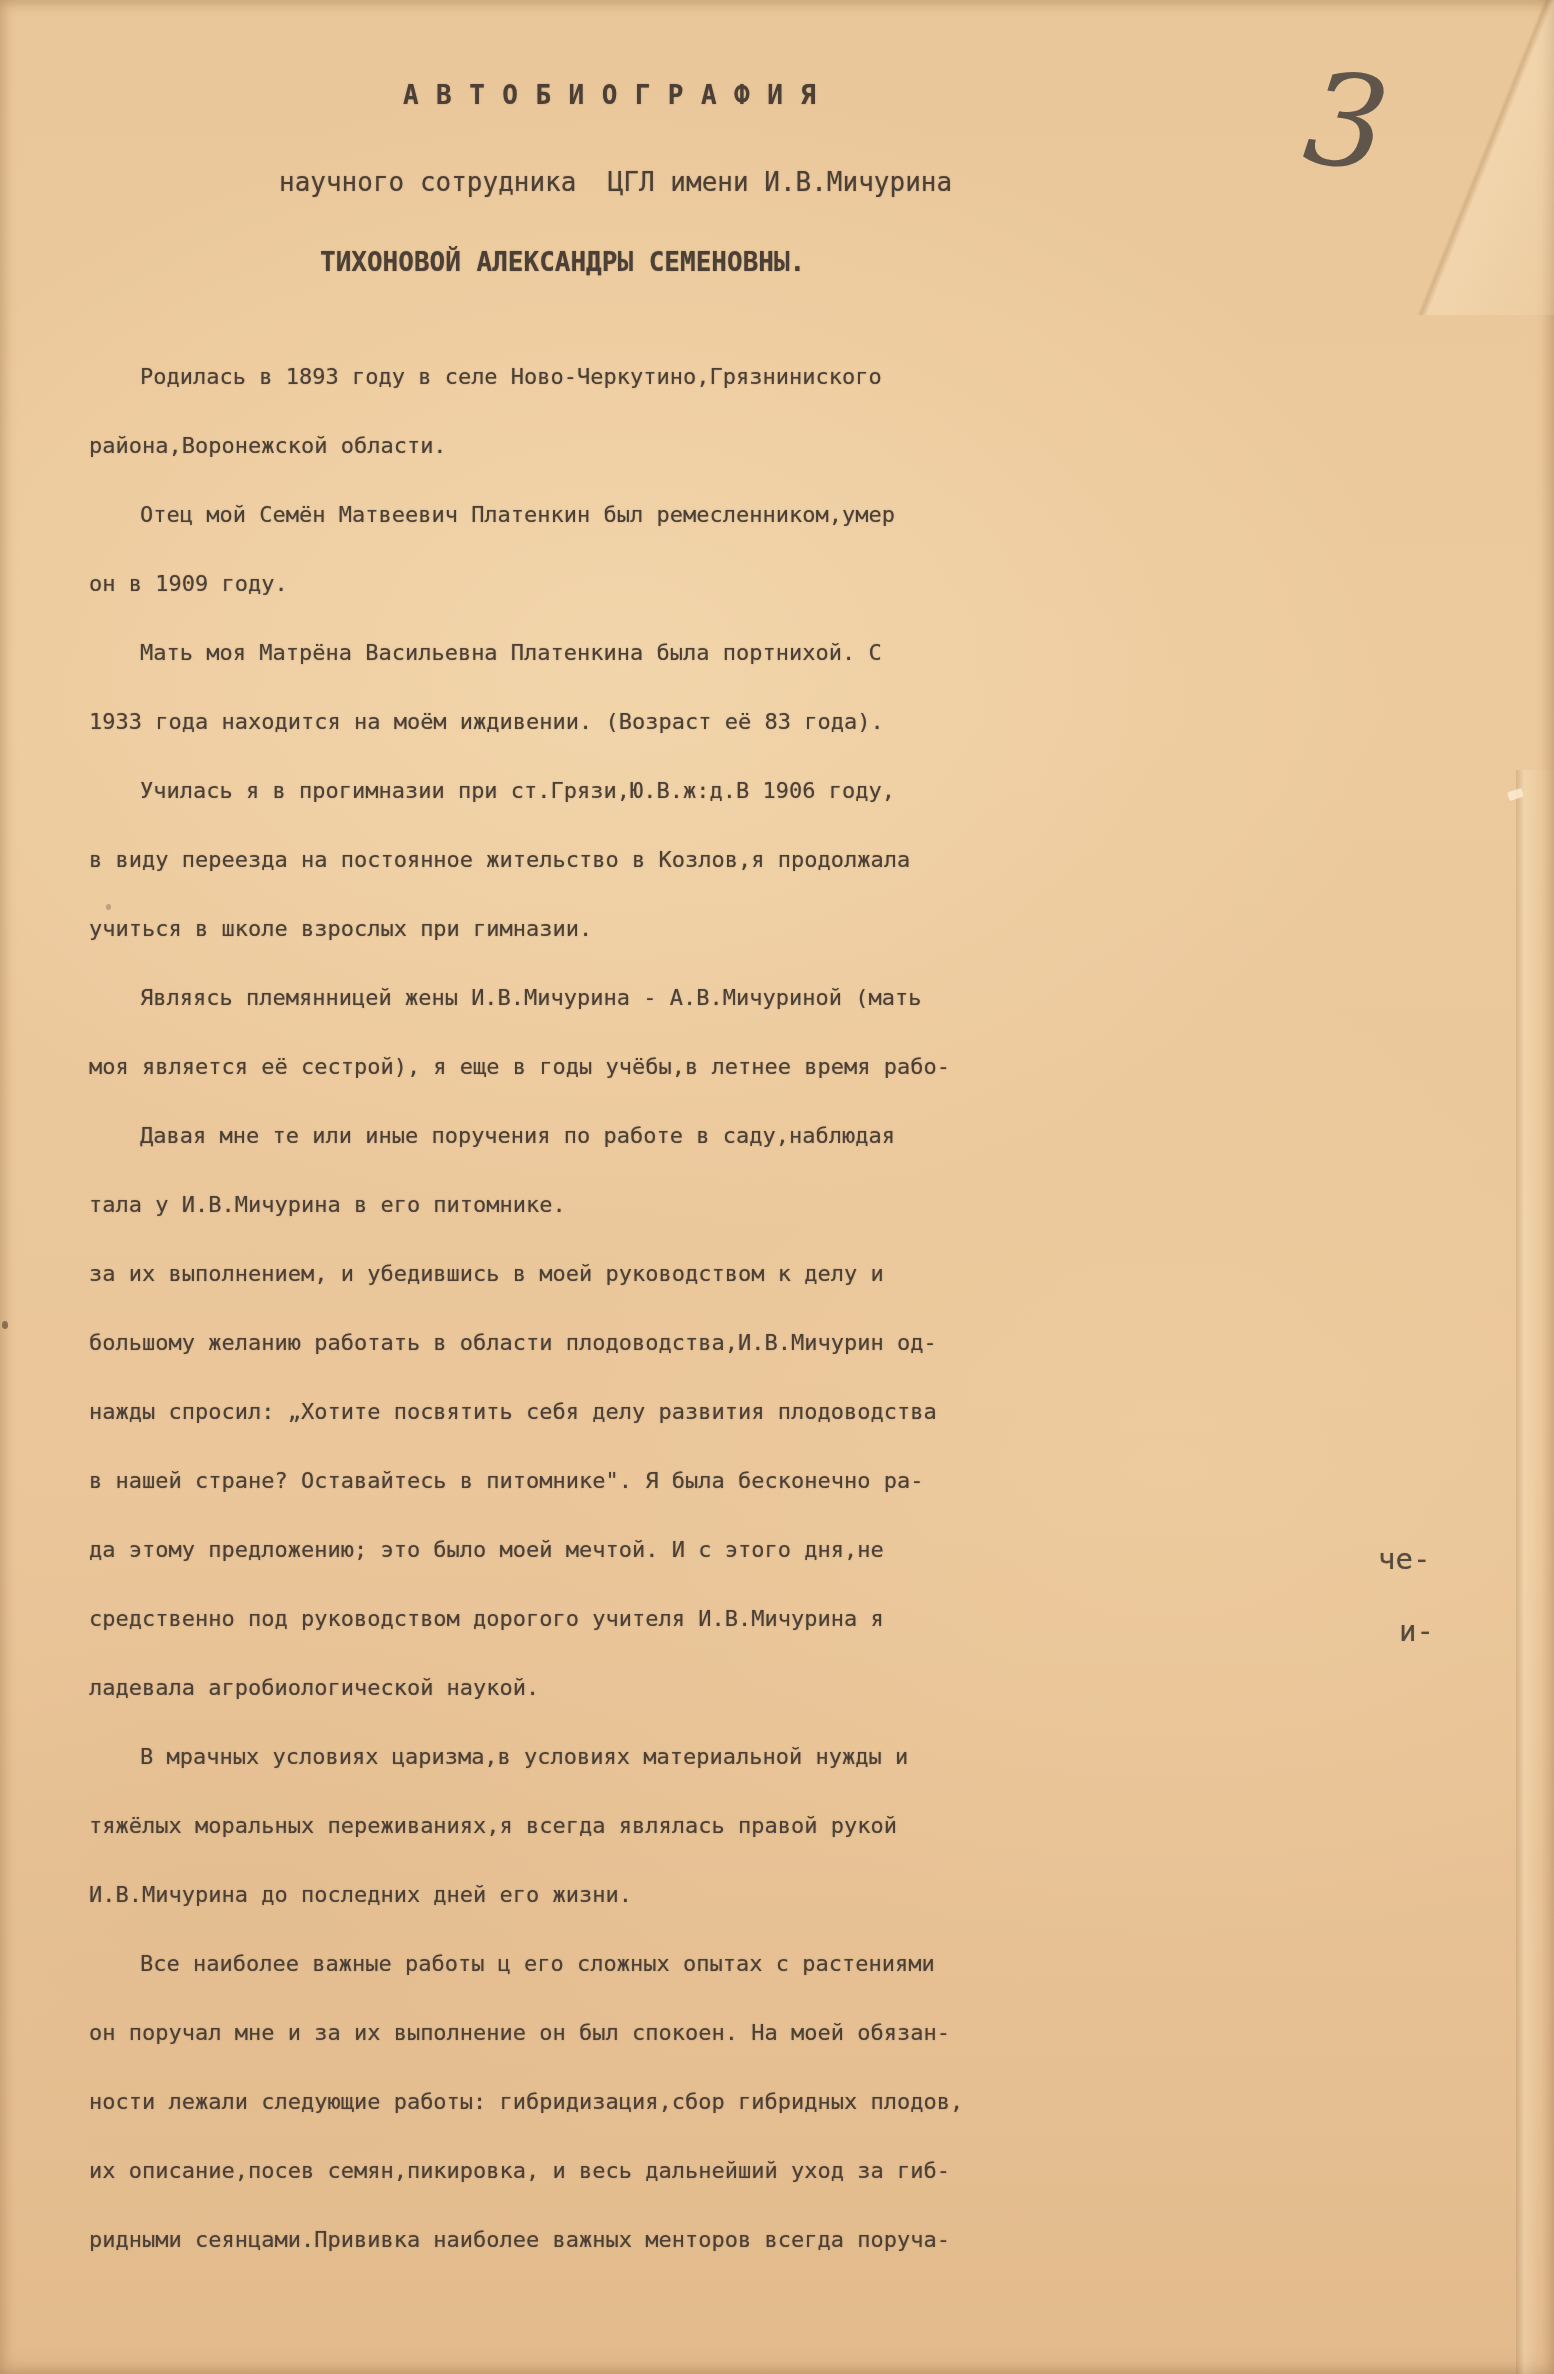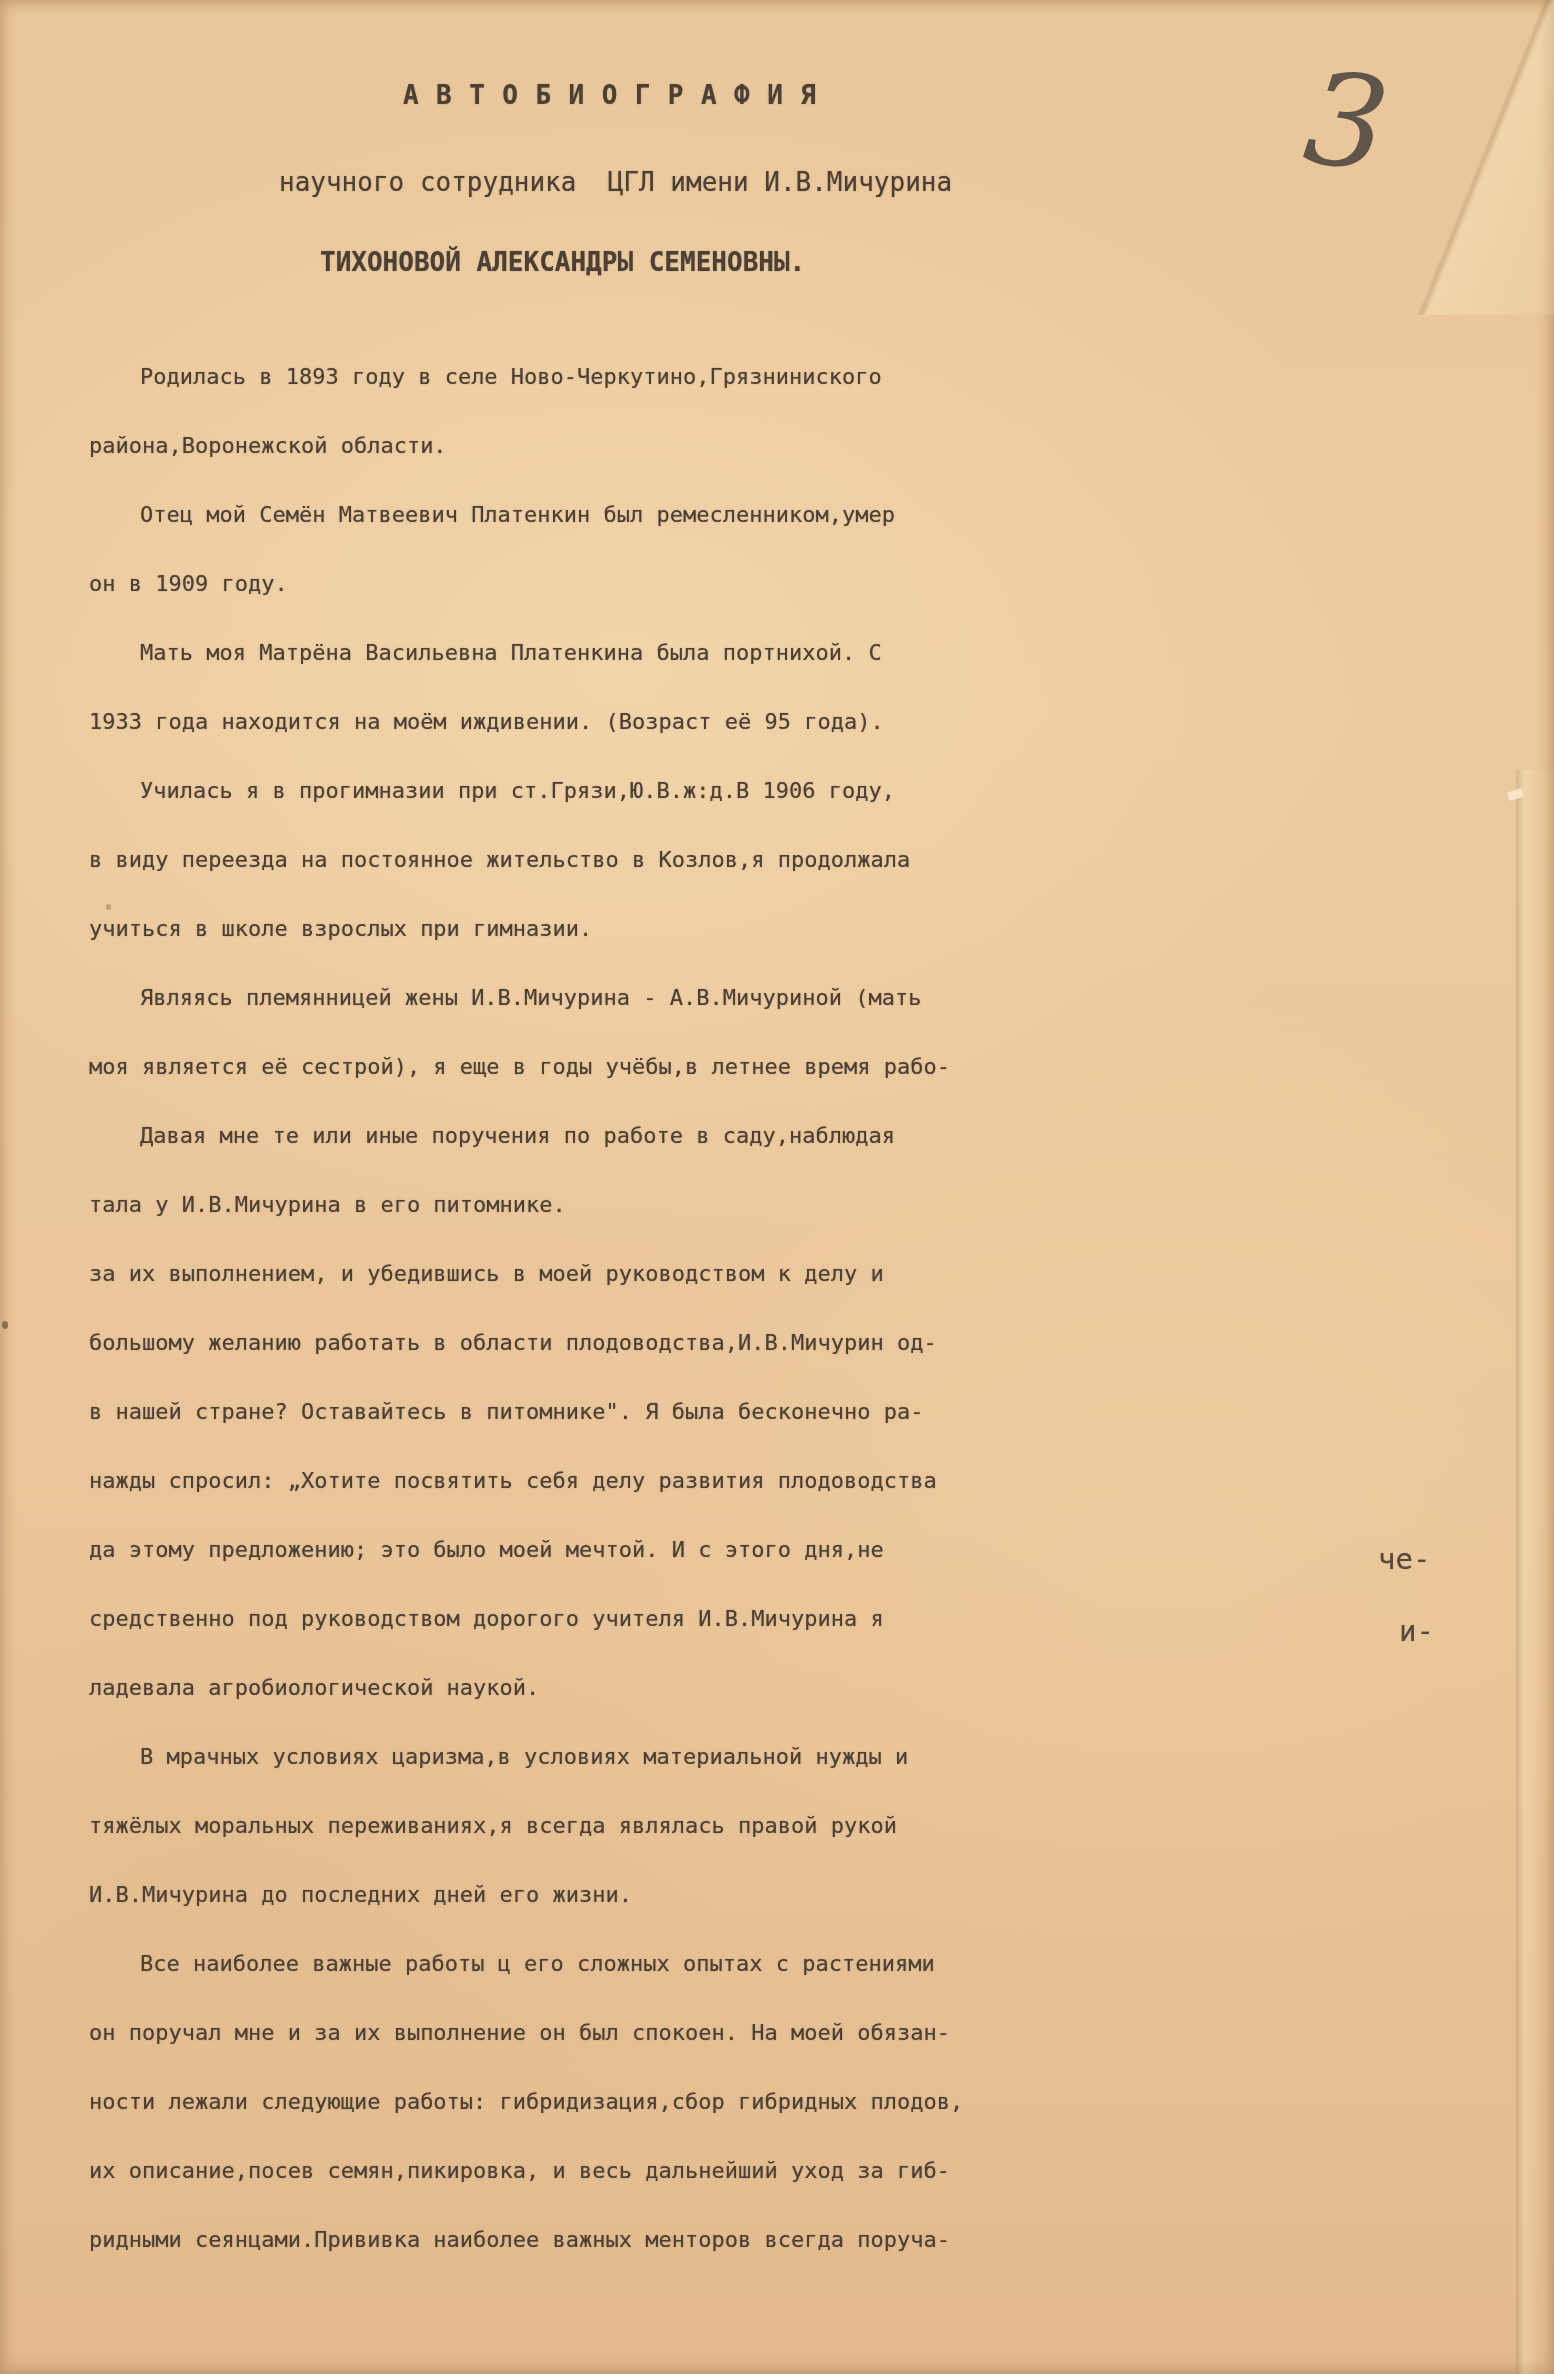--- a/index.html
+++ b/index.html
@@ -125,32 +125,32 @@
   <div class="typed doc-title">А В Т О Б И О Г Р А Ф И Я</div>
   <div class="typed doc-subtitle1">научного сотрудника  ЦГЛ имени И.В.Мичурина</div>
   <div class="typed doc-subtitle2">ТИХОНОВОЙ АЛЕКСАНДРЫ СЕМЕНОВНЫ.</div>
 
   <div class="body-lines">
       <div class="line indent">Родилась в 1893 году в селе Ново-Черкутино,Грязниниского</div>
       <div class="line">района,Воронежской области.</div>
       <div class="line indent">Отец мой Семён Матвеевич Платенкин был ремесленником,умер</div>
       <div class="line">он в 1909 году.</div>
       <div class="line indent">Мать моя Матрёна Васильевна Платенкина была портнихой. С</div>
-      <div class="line">1933 года находится на моём иждивении. (Возраст её 95 года).</div>
+      <div class="line">1933 года находится на моём иждивении. (Возраст её 83 года).</div>
       <div class="line indent">Училась я в прогимназии при ст.Грязи,Ю.В.ж:д.В 1906 году,</div>
       <div class="line">в виду переезда на постоянное жительство в Козлов,я продолжала</div>
       <div class="line">учиться в школе взрослых при гимназии.</div>
       <div class="line indent">Являясь племянницей жены И.В.Мичурина - А.В.Мичуриной (мать</div>
       <div class="line">моя является её сестрой), я еще в годы учёбы,в летнее время рабо-</div>
       <div class="line indent">Давая мне те или иные поручения по работе в саду,наблюдая</div>
       <div class="line">тала у И.В.Мичурина в его питомнике.</div>
       <div class="line">за их выполнением, и убедившись в моей руководством к делу и</div>
       <div class="line">большому желанию работать в области плодоводства,И.В.Мичурин од-</div>
+      <div class="line">нажды спросил: „Хотите посвятить себя делу развития плодоводства</div>
       <div class="line">в нашей стране? Оставайтесь в питомнике". Я была бесконечно ра-</div>
-      <div class="line">нажды спросил: „Хотите посвятить себя делу развития плодоводства</div>
       <div class="line">да этому предложению; это было моей мечтой. И с этого дня,не</div>
       <div class="line">средственно под руководством дорогого учителя И.В.Мичурина я</div>
       <div class="line">ладевала агробиологической наукой.</div>
       <div class="line indent">В мрачных условиях царизма,в условиях материальной нужды и</div>
       <div class="line">тяжёлых моральных переживаниях,я всегда являлась правой рукой</div>
       <div class="line">И.В.Мичурина до последних дней его жизни.</div>
       <div class="line indent">Все наиболее важные работы ц его сложных опытах с растениями</div>
       <div class="line">он поручал мне и за их выполнение он был спокоен. На моей обязан-</div>
       <div class="line">ности лежали следующие работы: гибридизация,сбор гибридных плодов,</div>
       <div class="line">их описание,посев семян,пикировка, и весь дальнейший уход за гиб-</div>

